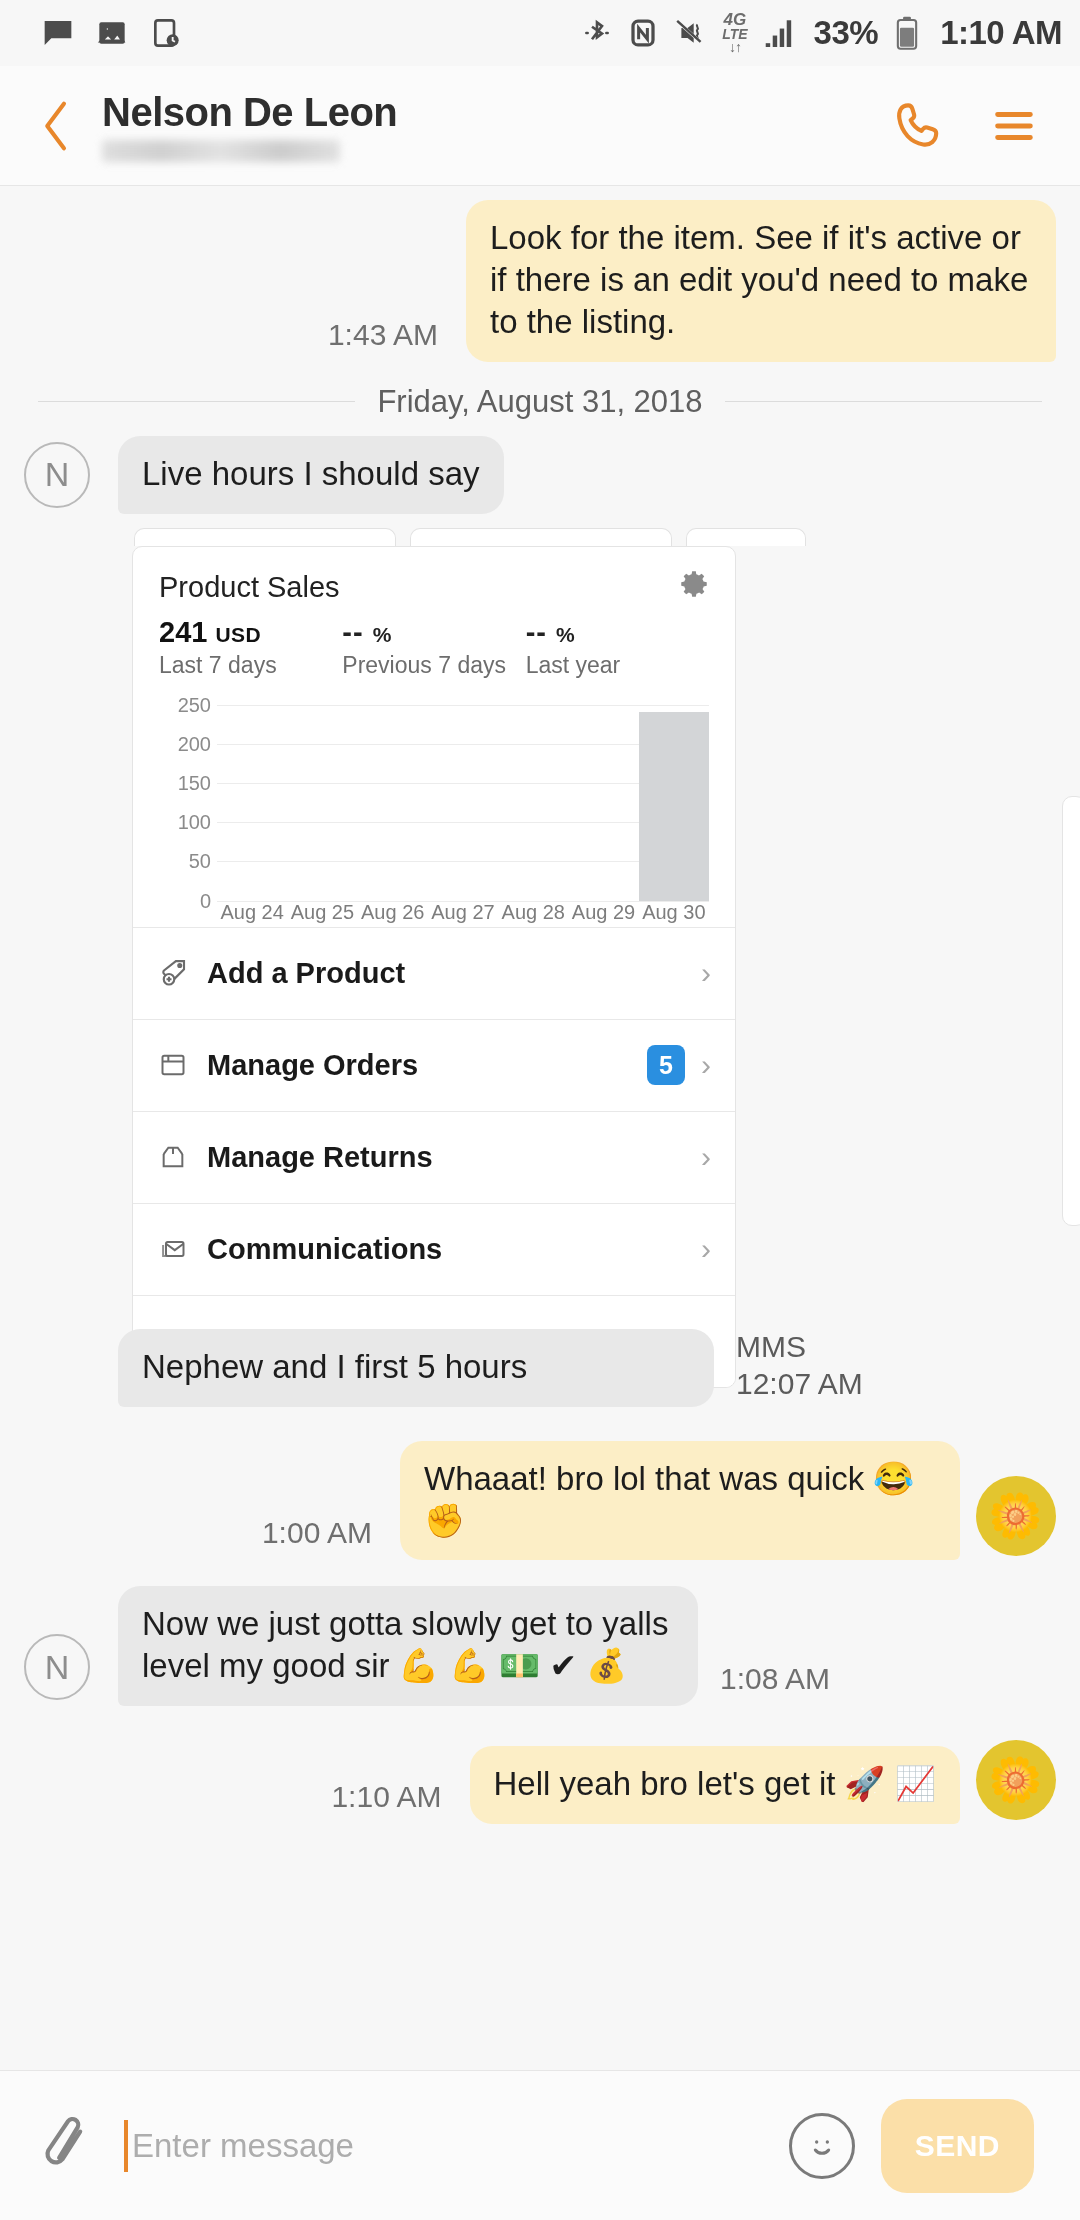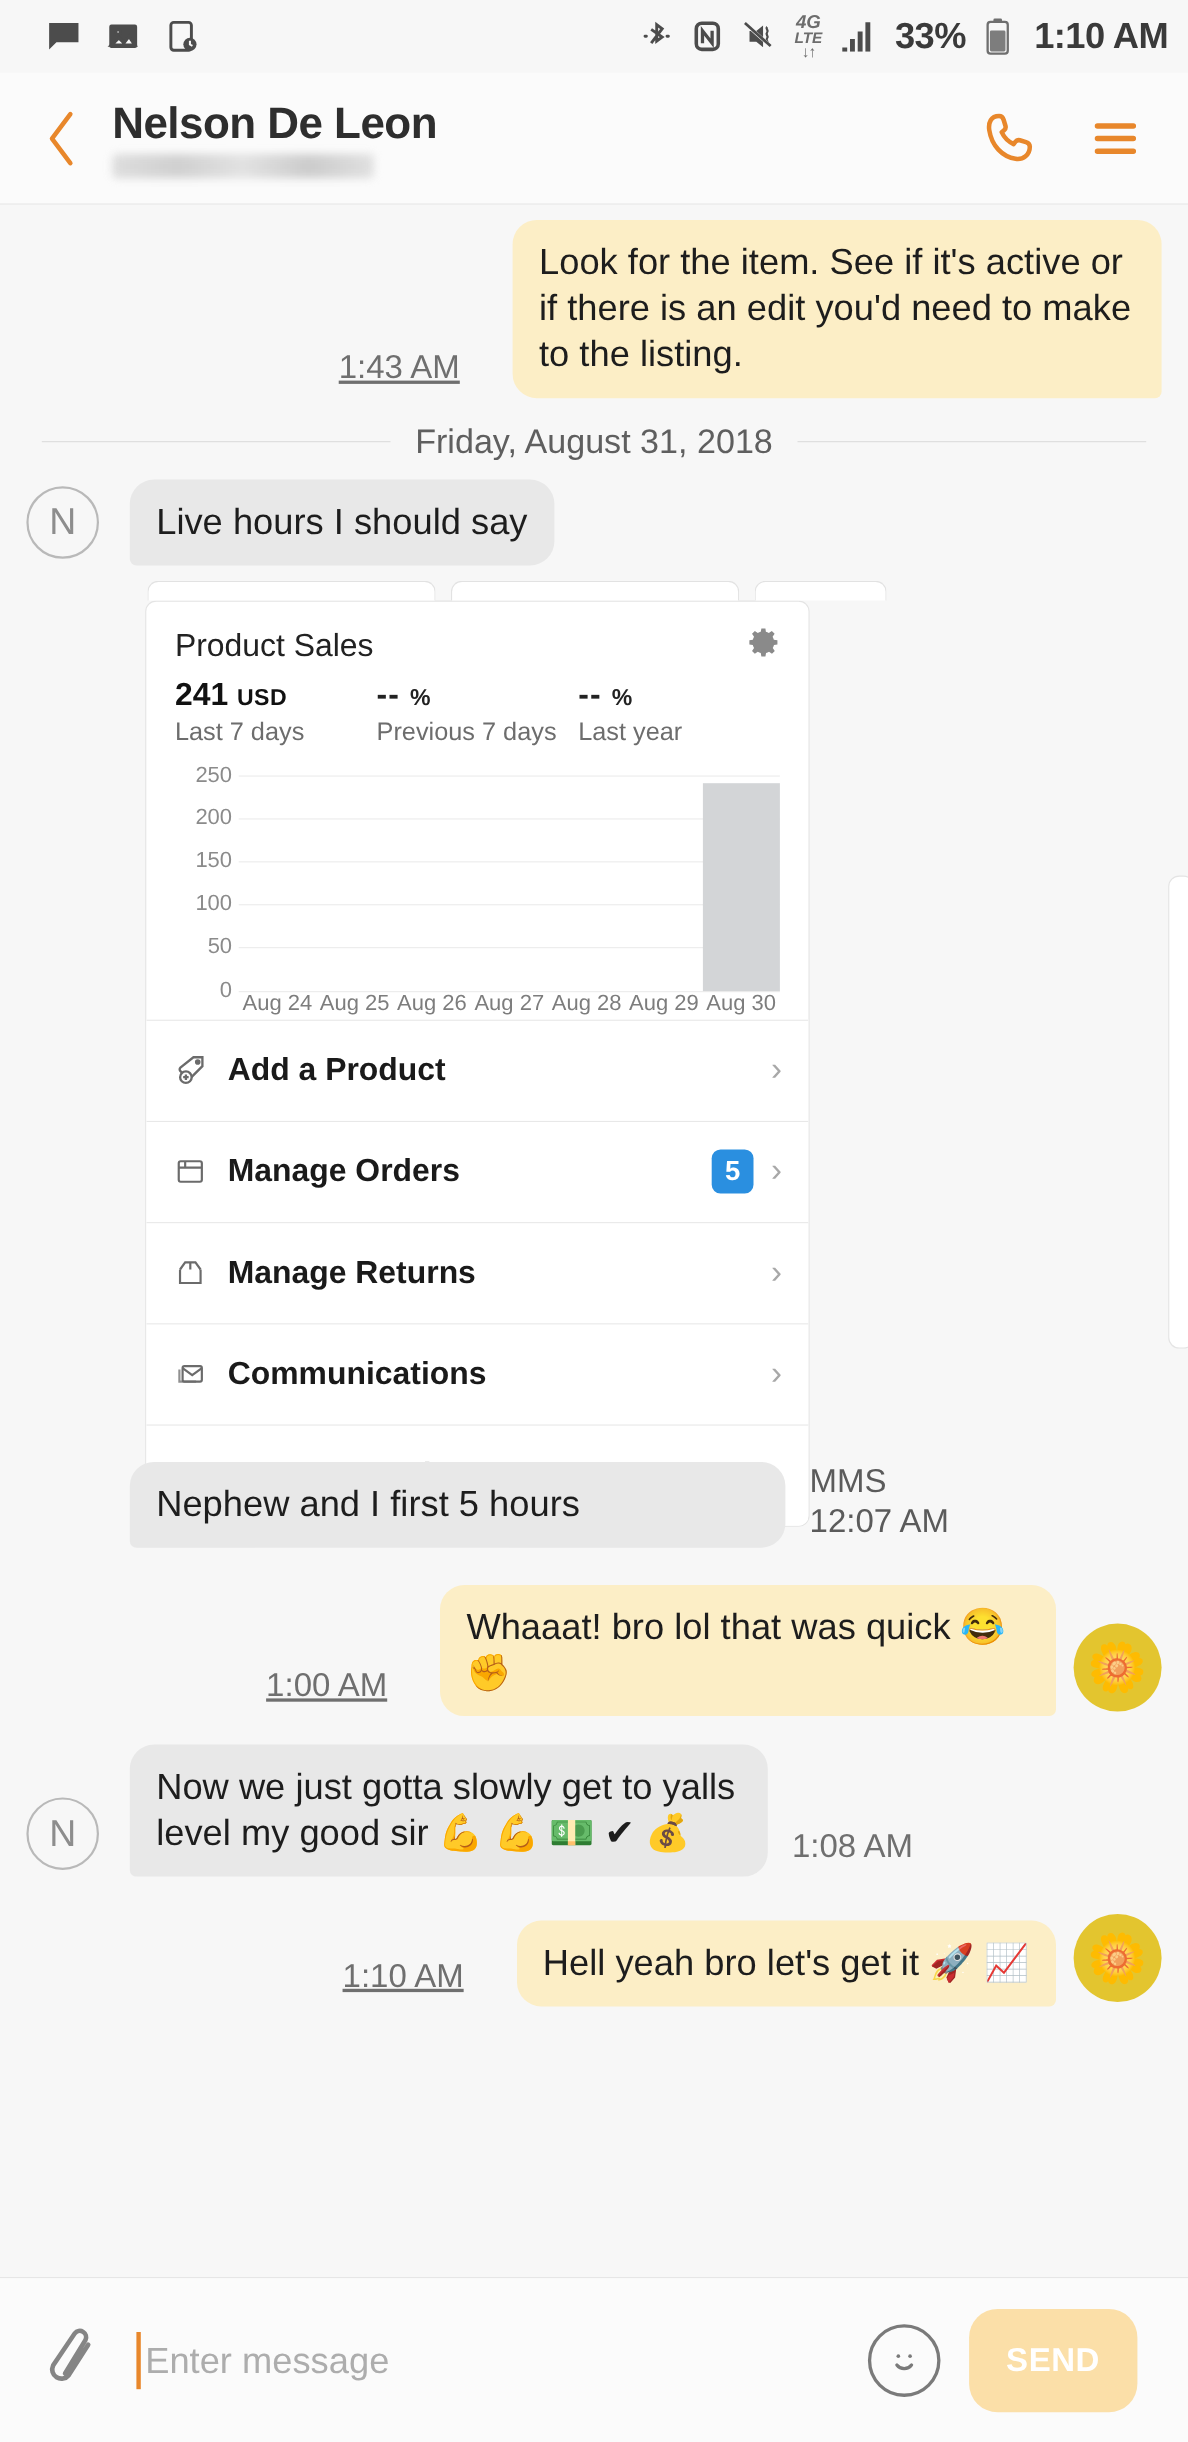--- a/index.html
+++ b/index.html
@@ -60,21 +60,21 @@
   .bubble {
     max-width: 590px;
     padding: 17px 24px 19px 24px;
     font-size: 33px; line-height: 1.27; color: #1d1d1d;
     word-wrap: break-word;
     margin-left: 12px;
   }
   .bubble.out { background: #fceec6; border-radius: 22px 22px 6px 22px; }
   .bubble.in  { background: #e8e8e8; border-radius: 22px 22px 22px 6px; }
   .ts { font-size: 30px; color: #6f6f6f; white-space: nowrap; }
-  .ts.left { margin-right: 36px; padding-bottom: 10px; text-decoration: underline; }
+  .ts.left { margin-right: 16px; padding-bottom: 10px; }
   .ts.right { margin-left: 22px; padding-bottom: 10px; }
   .meta-right { margin-left: 22px; display: flex; flex-direction: column; padding-bottom: 4px; }
   .meta-right .mms { font-size: 30px; color: #5b5b5b; line-height: 1.25; }
   .meta-right .tm { font-size: 30px; color: #5b5b5b; line-height: 1.25; }
 
   .avatar {
     width: 66px; height: 66px; flex: 0 0 66px;
     border-radius: 50%; border: 2px solid #b9b9b9;
     display: flex; align-items: center; justify-content: center;
     font-size: 34px; color: #8d8d8d; background: #f7f7f7;

